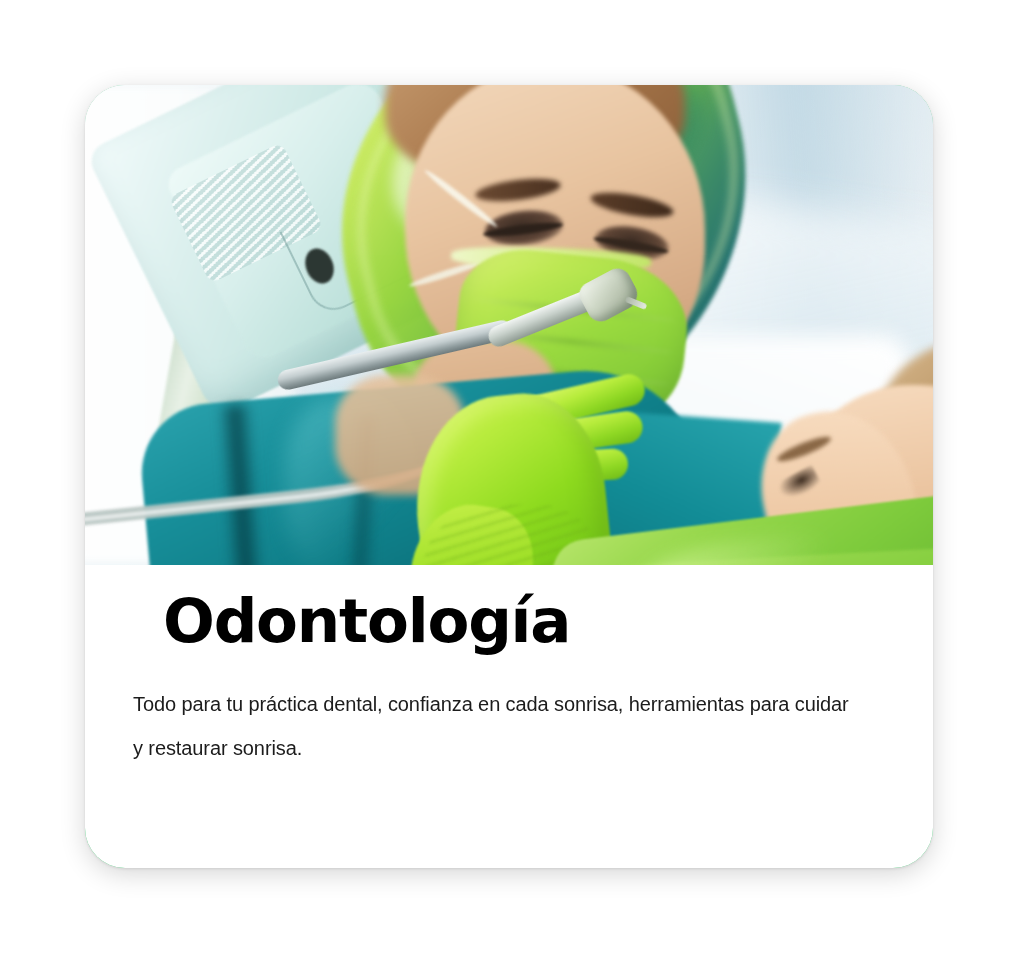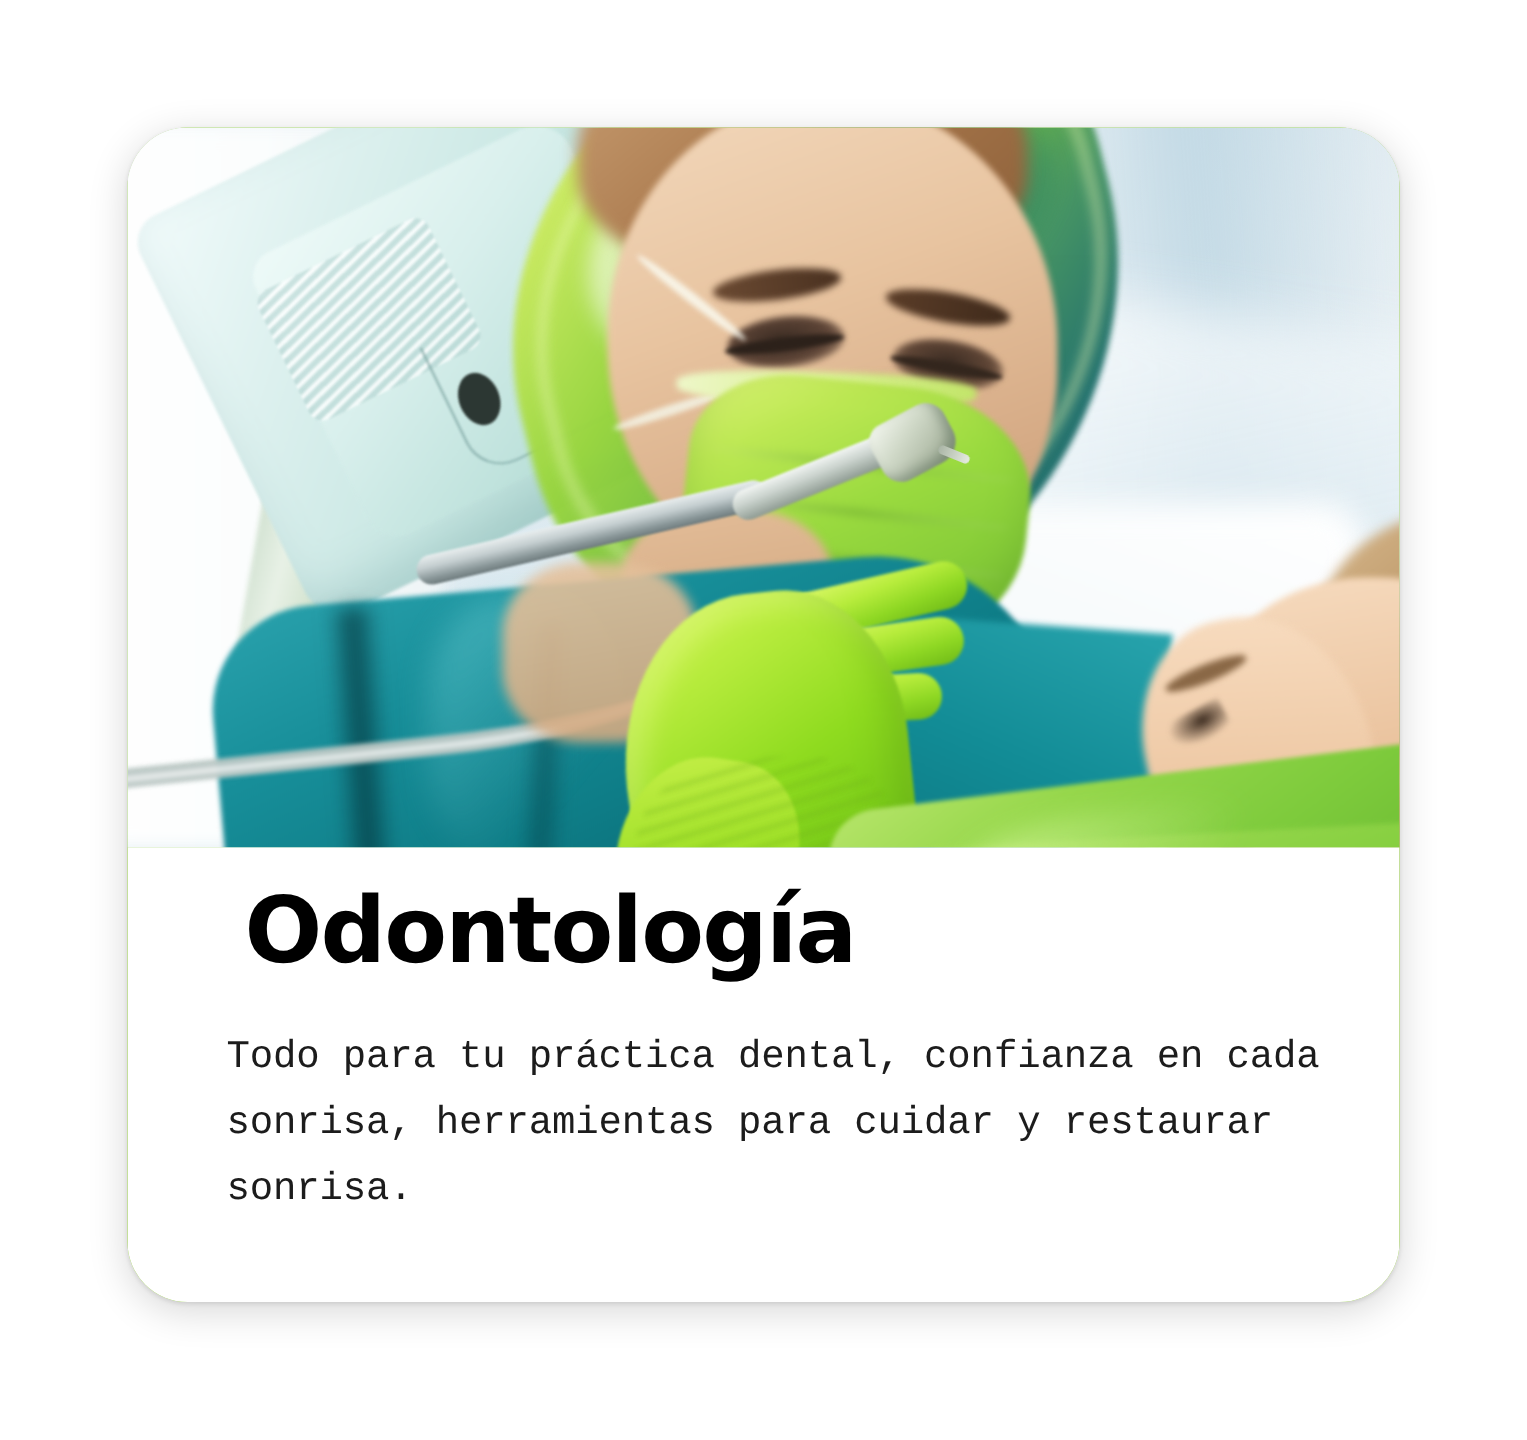--- a/index.html
+++ b/index.html
@@ -9,21 +9,21 @@
     font-family:"Liberation Sans", sans-serif;
     overflow:hidden;
   }
   #stage { position:relative; width:1018px; height:960px; background:#fff; }
 
   
   .card {
     position:absolute;
     left:85px; top:85px;
     width:848px; height:783px;
-    background:#84cc16;
+    background:#22c55e;
     border-radius:40px;
     overflow:hidden;
     box-shadow:0 6px 26px rgba(0,0,0,0.16), 0 1px 3px rgba(0,0,0,0.10);
   }
 
   
   .photo {
     position:absolute; left:0; top:0;
     width:848px; height:480px;
     overflow:hidden;
@@ -522,24 +522,24 @@
     font-family:"DejaVu Sans", sans-serif;
     font-size:61px;
     font-weight:700;
     letter-spacing:-1.2px;
     color:#000000;
     line-height:1.05;
     white-space:nowrap;
   }
   .desc{
     position:absolute;
-    left:66px; top:117px;
+    left:48px; top:117px;
     width:730px;
-    font-family:Liberation Mono, monospace;
-    font-size:26px;
+    font-family:Liberation Sans, sans-serif;
+    font-size:20px;
     font-weight:400;
     color:#1c1c1c;
     line-height:44px;
     letter-spacing:-0.1px;
   }
 </style>
 </head>
 <body>
 
 <div id="stage">

